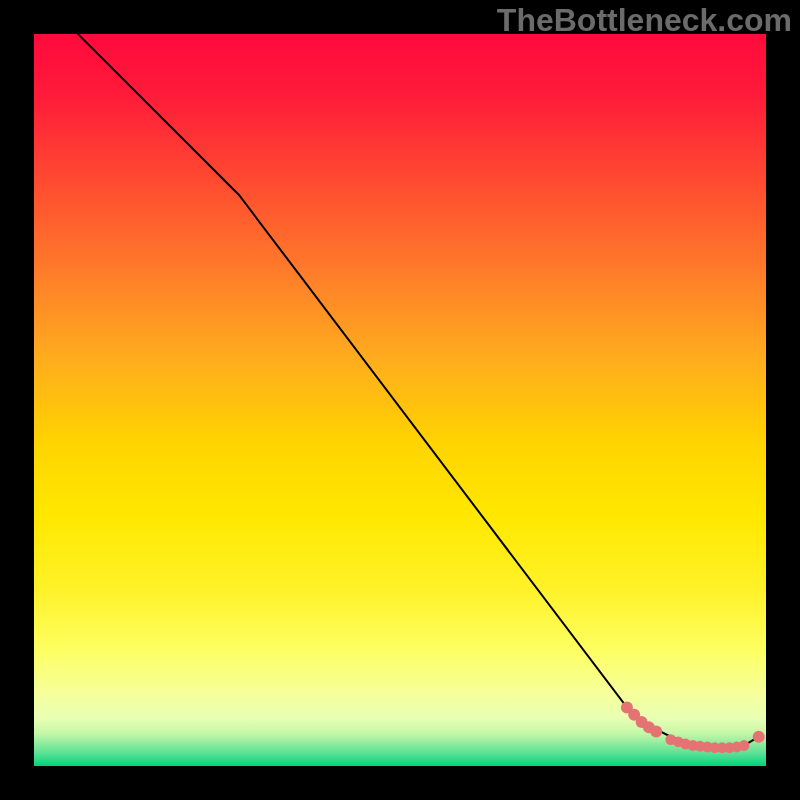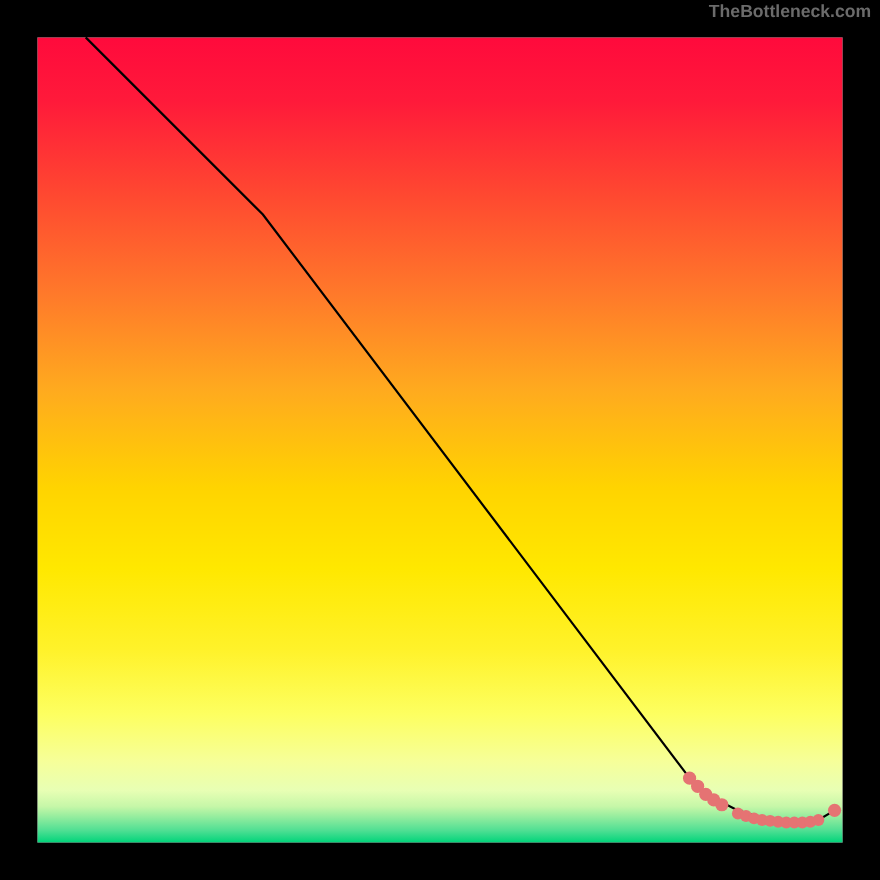--- a/index.html
+++ b/index.html
@@ -13,21 +13,21 @@
   }
   .chart-wrap {
     position: relative;
     width: 800px;
     height: 800px;
   }
   .watermark {
     position: absolute;
     top: 2px;
     right: 8px;
-    font-size: 16px;
+    font-size: 32px;
     font-weight: bold;
     color: #6b6b6b;
     z-index: 10;
     letter-spacing: 0px;
   }
   svg {
     display: block;
   }
 </style>
 </head>

